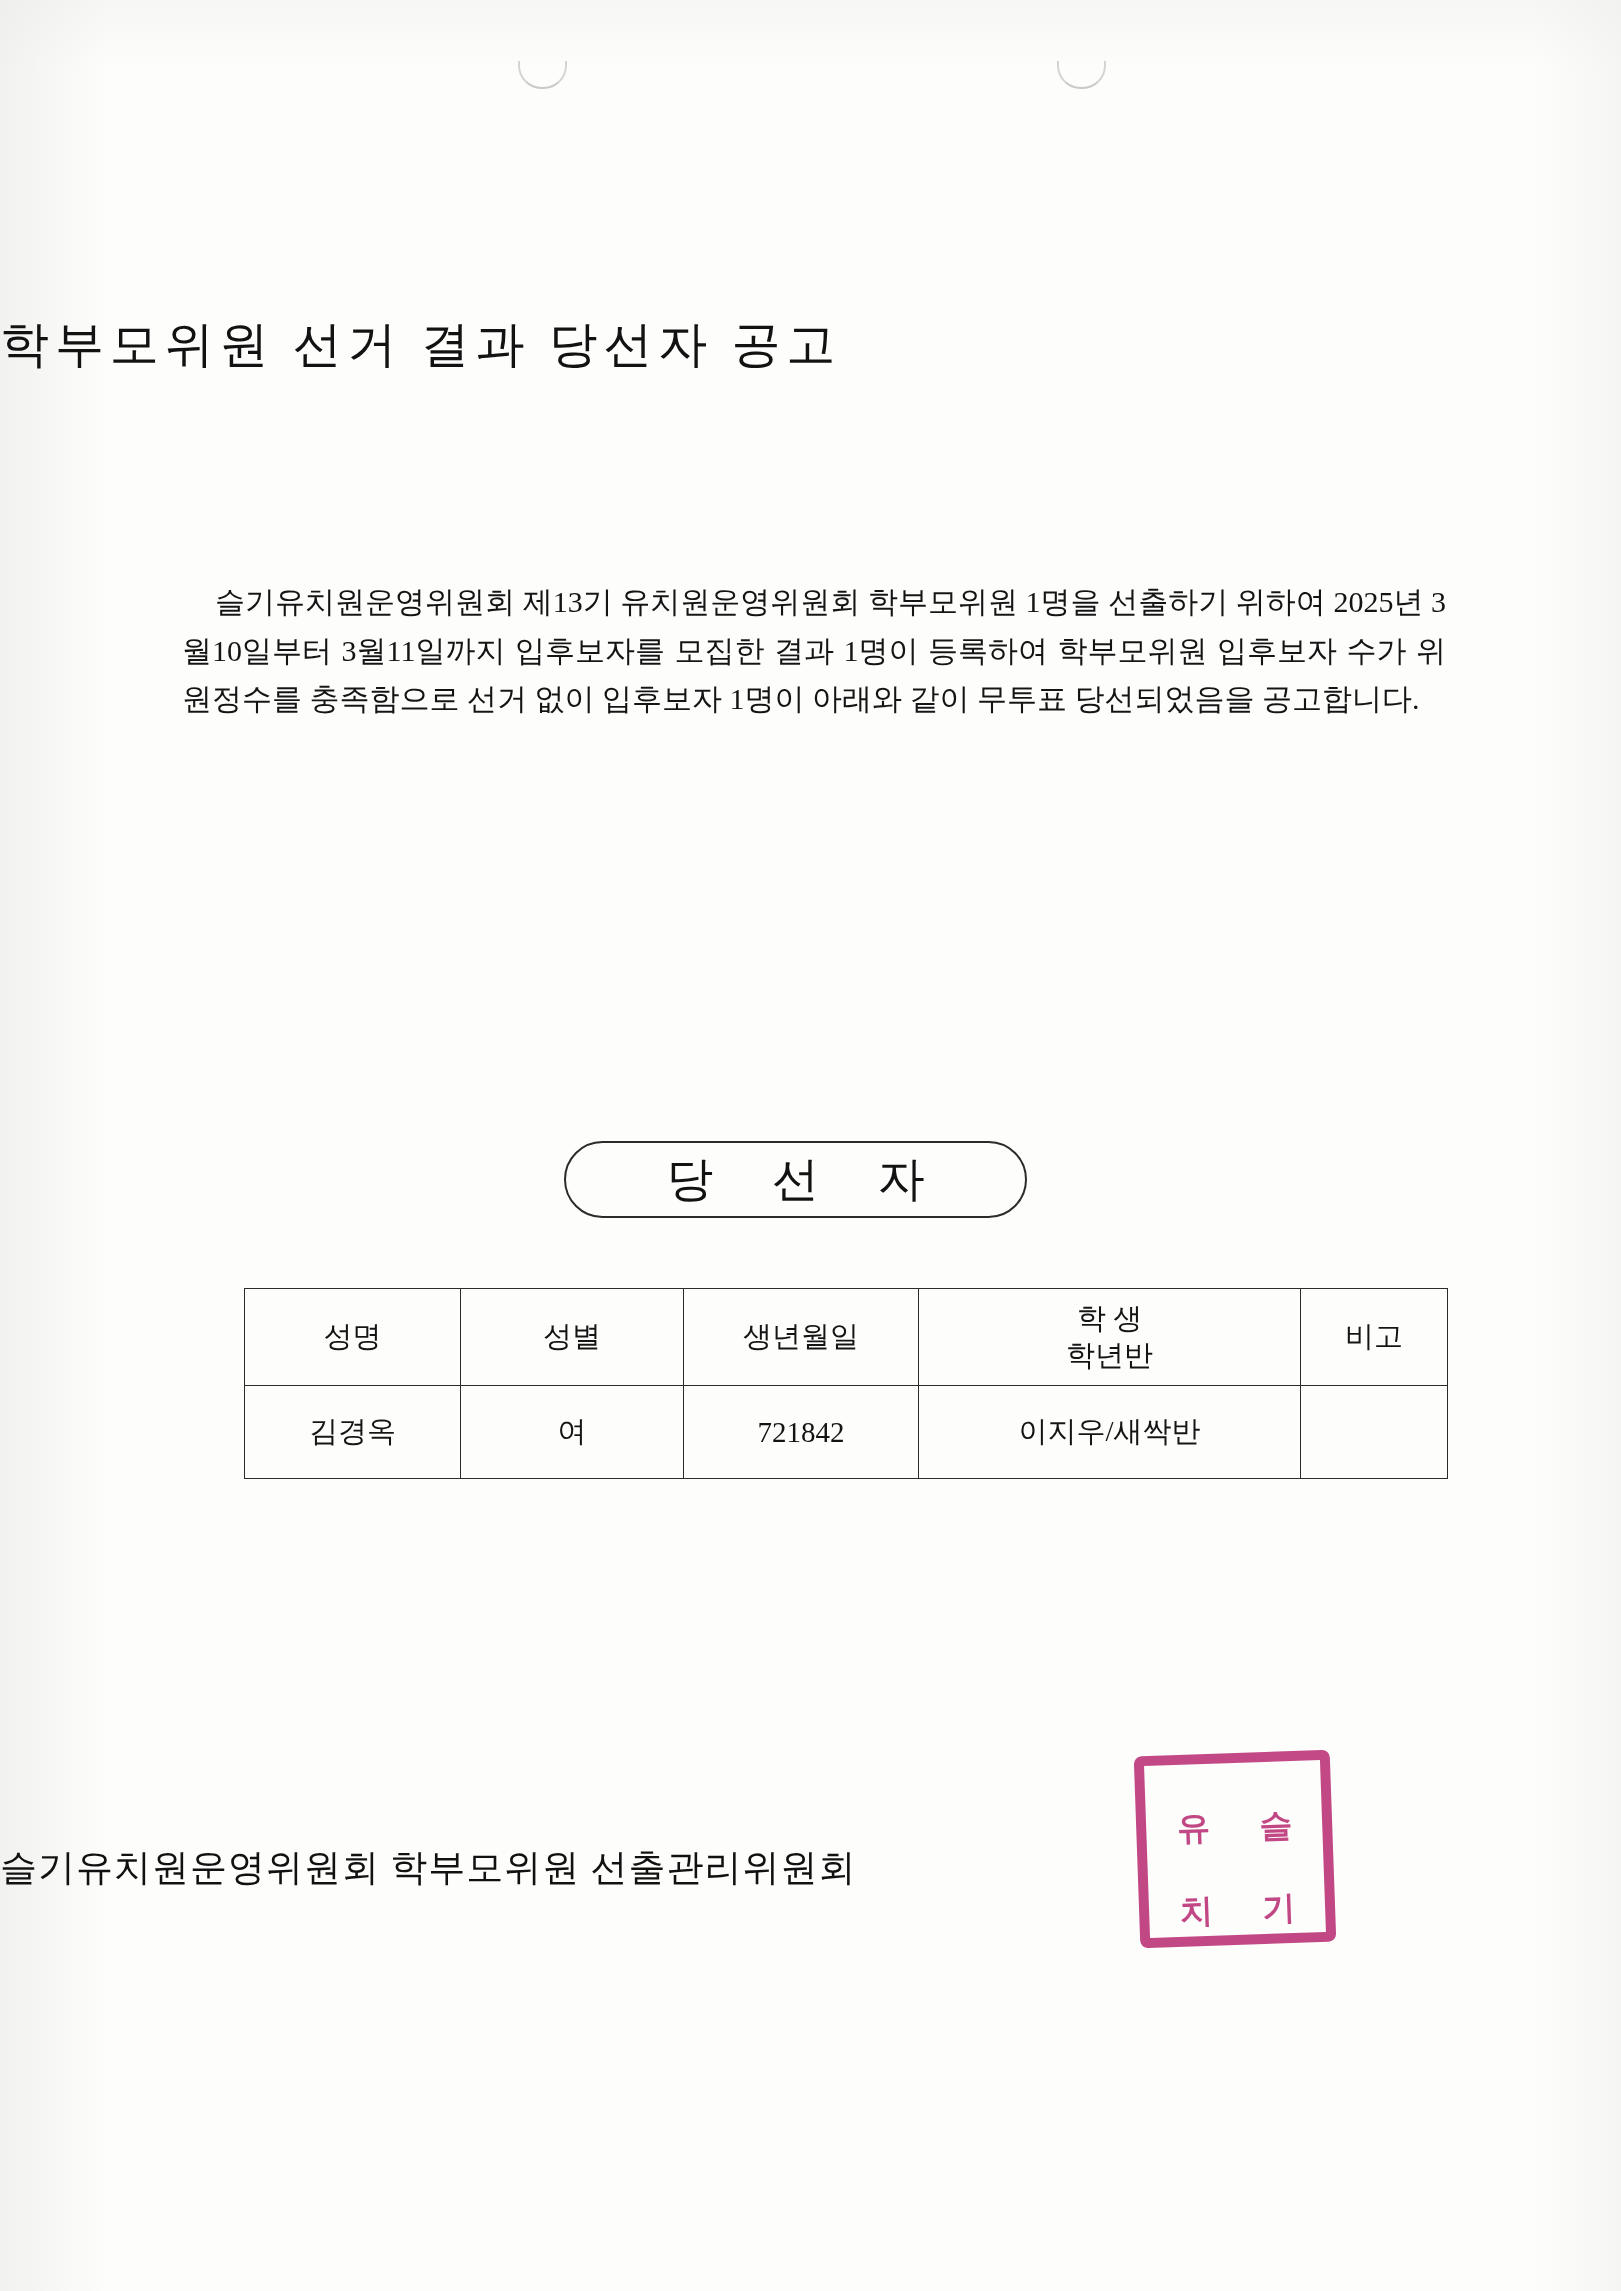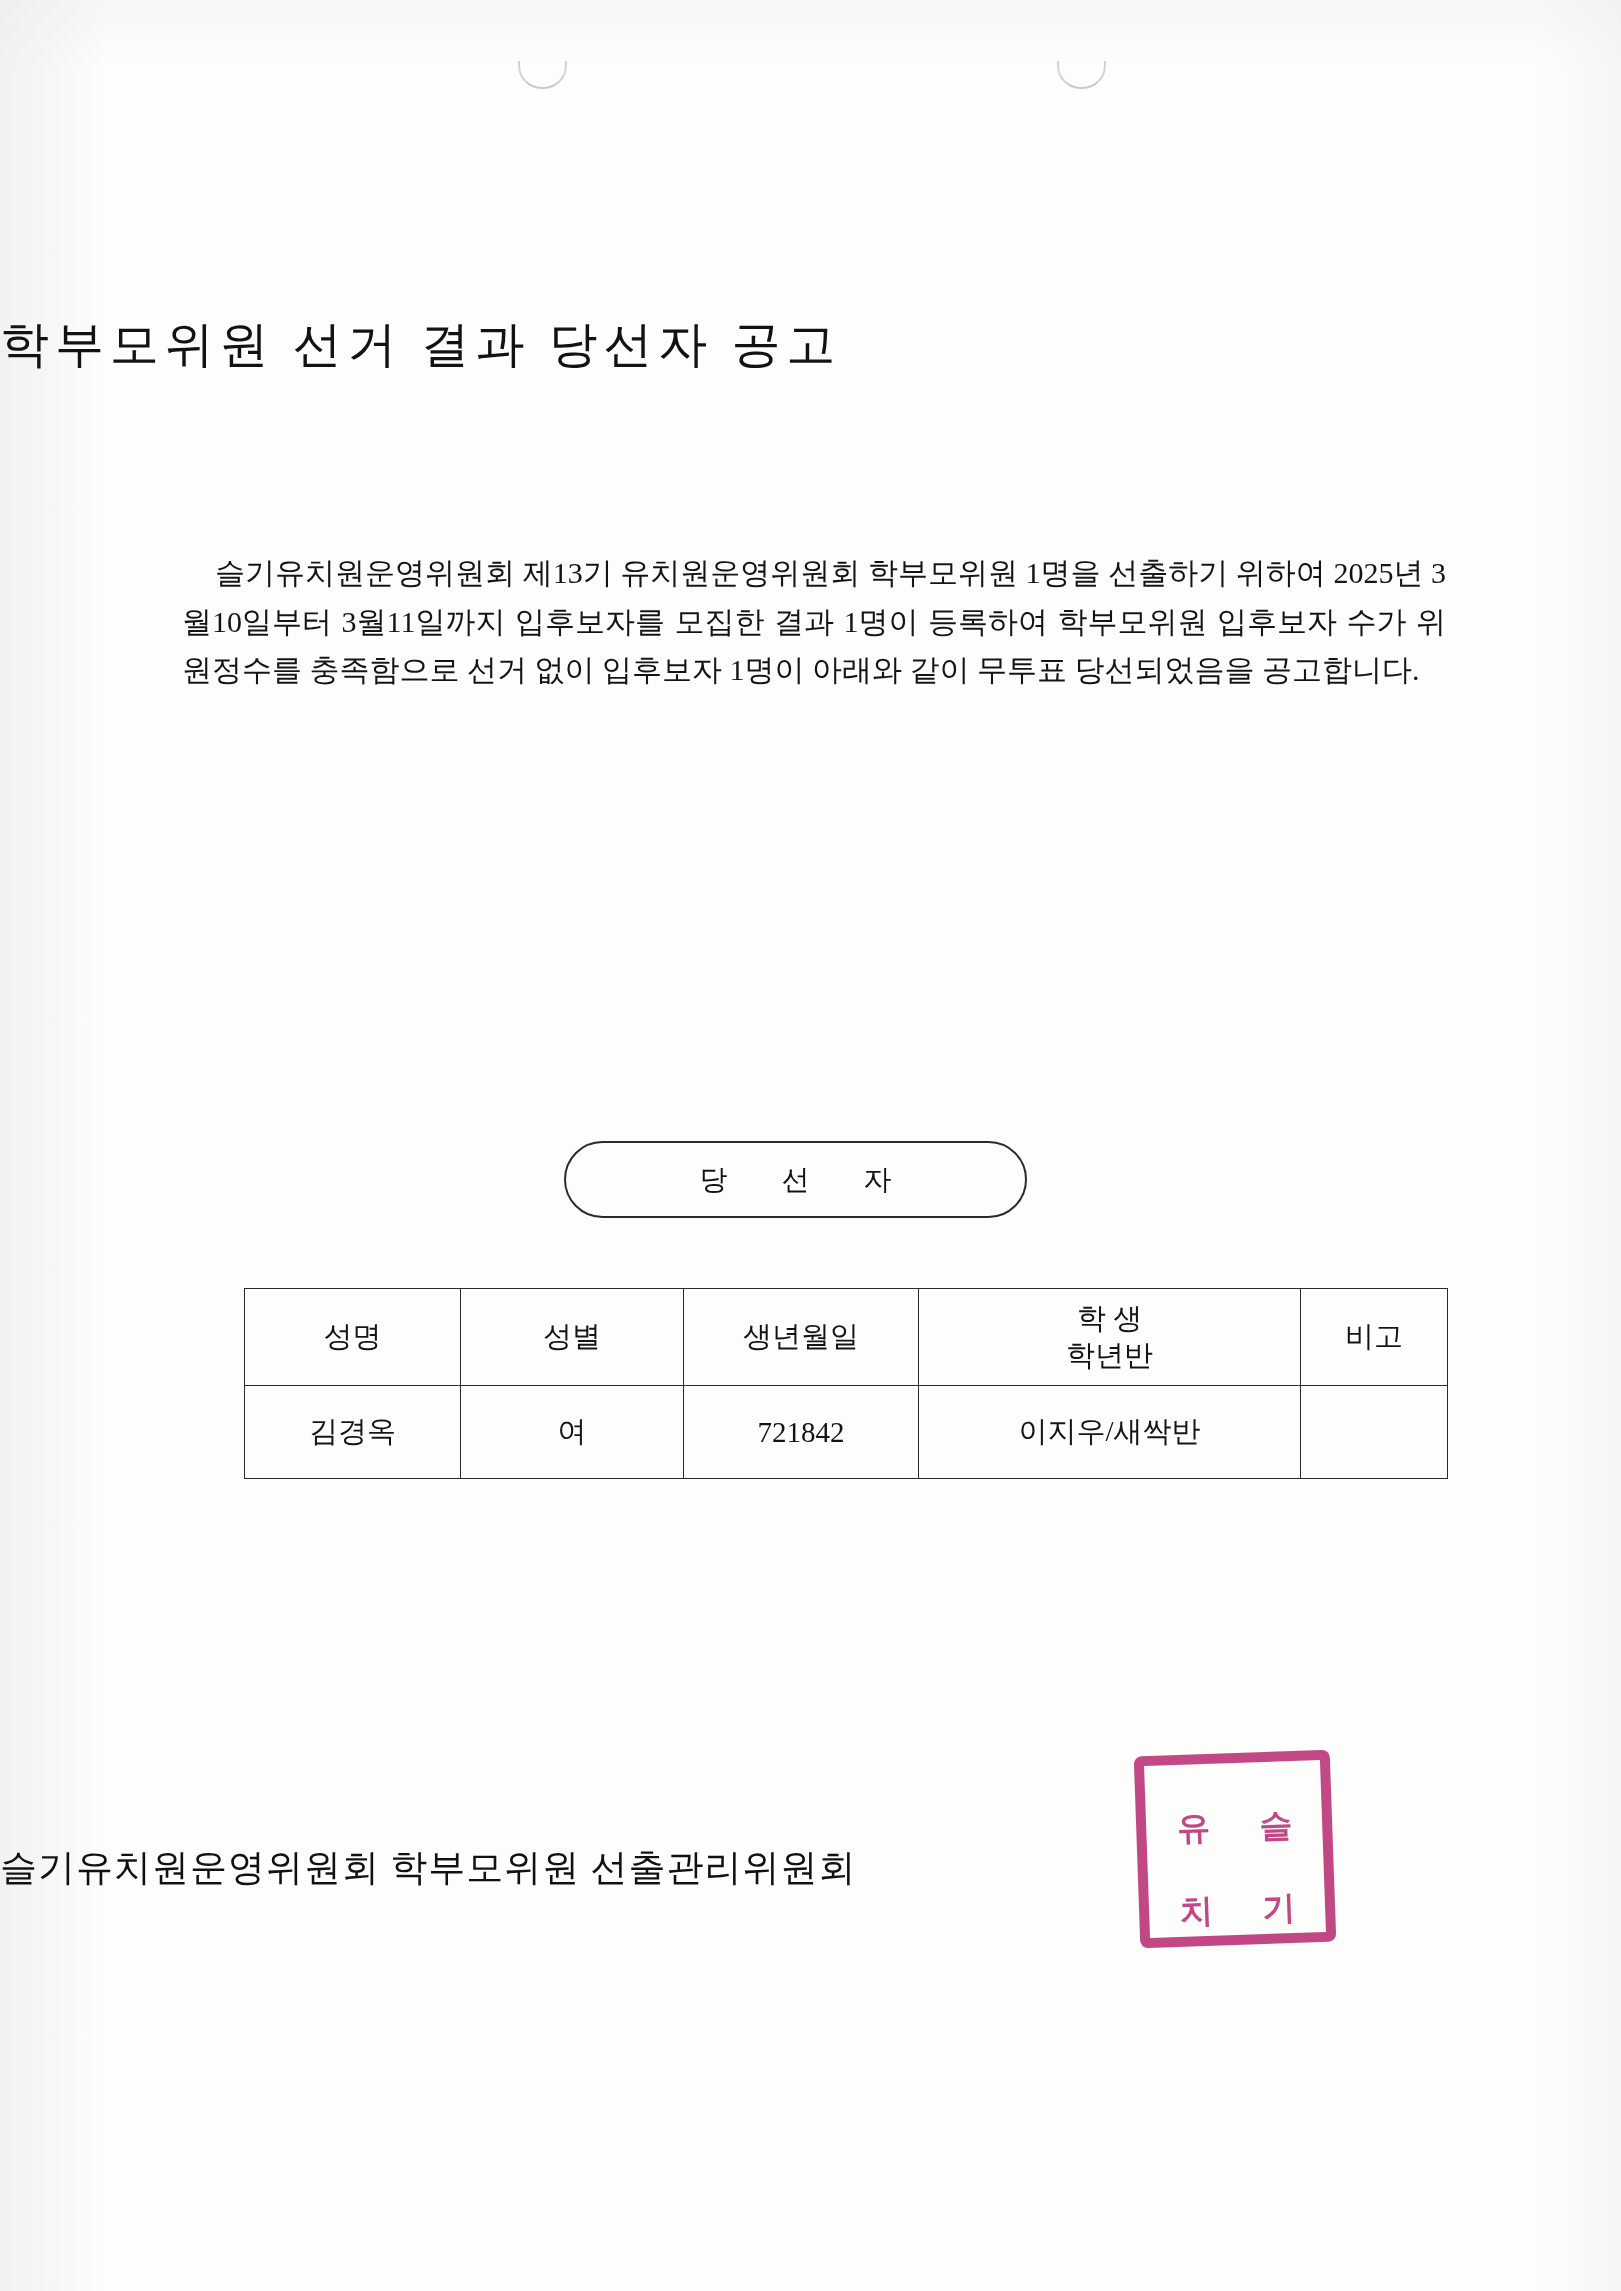--- a/index.html
+++ b/index.html
@@ -48,21 +48,21 @@
     width: 100%;
     text-align: left;
     font-size: 49px;
     letter-spacing: 5.9px;
     font-weight: 400;
     color: #121212;
   }
 
   .body-text {
     position: absolute;
-    top: 549px;
+    top: 578px;
     left: 182px;
     width: 1264px;
     font-size: 30px;
     line-height: 1.62;
     text-align: justify;
     text-justify: inter-ideograph;
     color: #141414;
   }
   .body-text p { margin: 0; }
   .para-indent { text-indent: 33px; }
@@ -73,21 +73,21 @@
     position: absolute;
     left: 564px;
     top: 1141px;
     width: 459px;
     height: 73px;
     border: 2.2px solid #2b2b2b;
     border-radius: 39px;
     display: flex;
     align-items: center;
     justify-content: center;
-    font-size: 28px;
+    font-size: 47px;
     letter-spacing: 23.5px;
     text-indent: 23.5px;
     color: #121212;
   }
 
   
   .tbl-wrap {
     position: absolute;
     left: 224px;
     top: 1288px;

